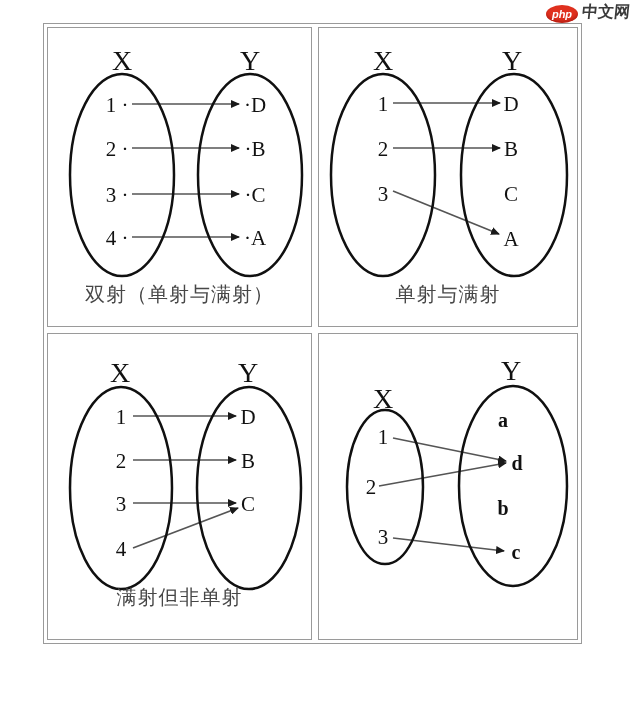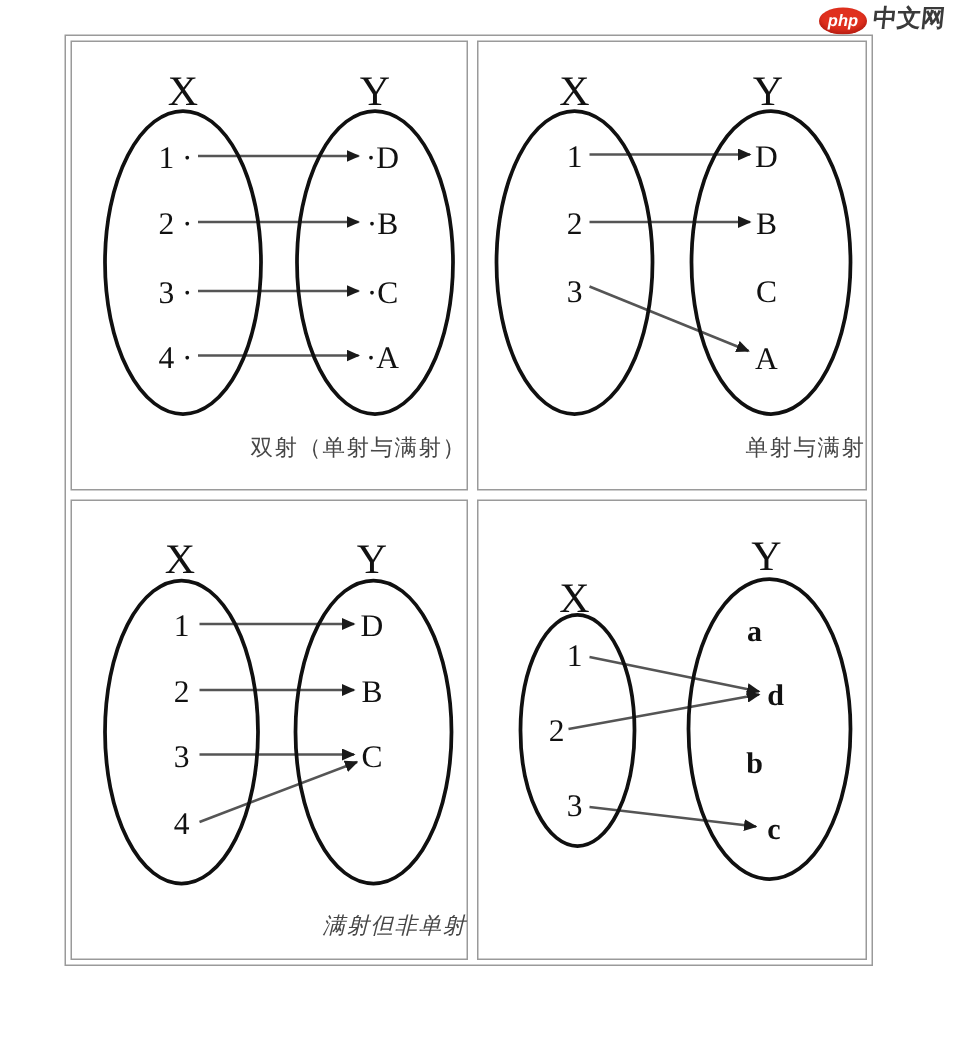--- a/index.html
+++ b/index.html
@@ -17,24 +17,24 @@
   
   .grid{position:absolute;left:43px;top:23px;width:537px;height:619px;
         border:1px solid #9a9a9a;background:#fff;}
   .panel{position:absolute;border:1px solid #9a9a9a;background:#fff;}
   .panel svg{position:absolute;left:0;top:0;}
   .p1{left:3px;top:3px;width:263px;height:298px;}
   .p2{left:274px;top:3px;width:258px;height:298px;}
   .p3{left:3px;top:309px;width:263px;height:305px;}
   .p4{left:274px;top:309px;width:258px;height:305px;}
 
-  .caption{position:absolute;left:0;right:0;text-align:right;color:#474747;
-           font-size:15px;letter-spacing:1px;font-family:"Liberation Sans","DejaVu Sans",sans-serif;}
+  .caption{position:absolute;left:0;right:0;text-align:center;color:#474747;
+           font-size:20px;letter-spacing:1px;font-family:"Liberation Sans","DejaVu Sans",sans-serif;}
   .cap-top{bottom:18px;}
-  .cap-bottom{bottom:12px;font-style:italic;}
+  .cap-bottom{bottom:28px;}
 
   
   text{fill:#111;font-family:"Liberation Serif","DejaVu Serif",serif;}
   .hdr{font-size:28px;}
   .num{font-size:21px;}
   .lletter{font-size:20px;font-weight:bold;}
   .mapline{stroke:#555;stroke-width:1.7;fill:none;}
   ellipse{fill:none;stroke:#101010;stroke-width:2.5;}
 </style>
 </head>

